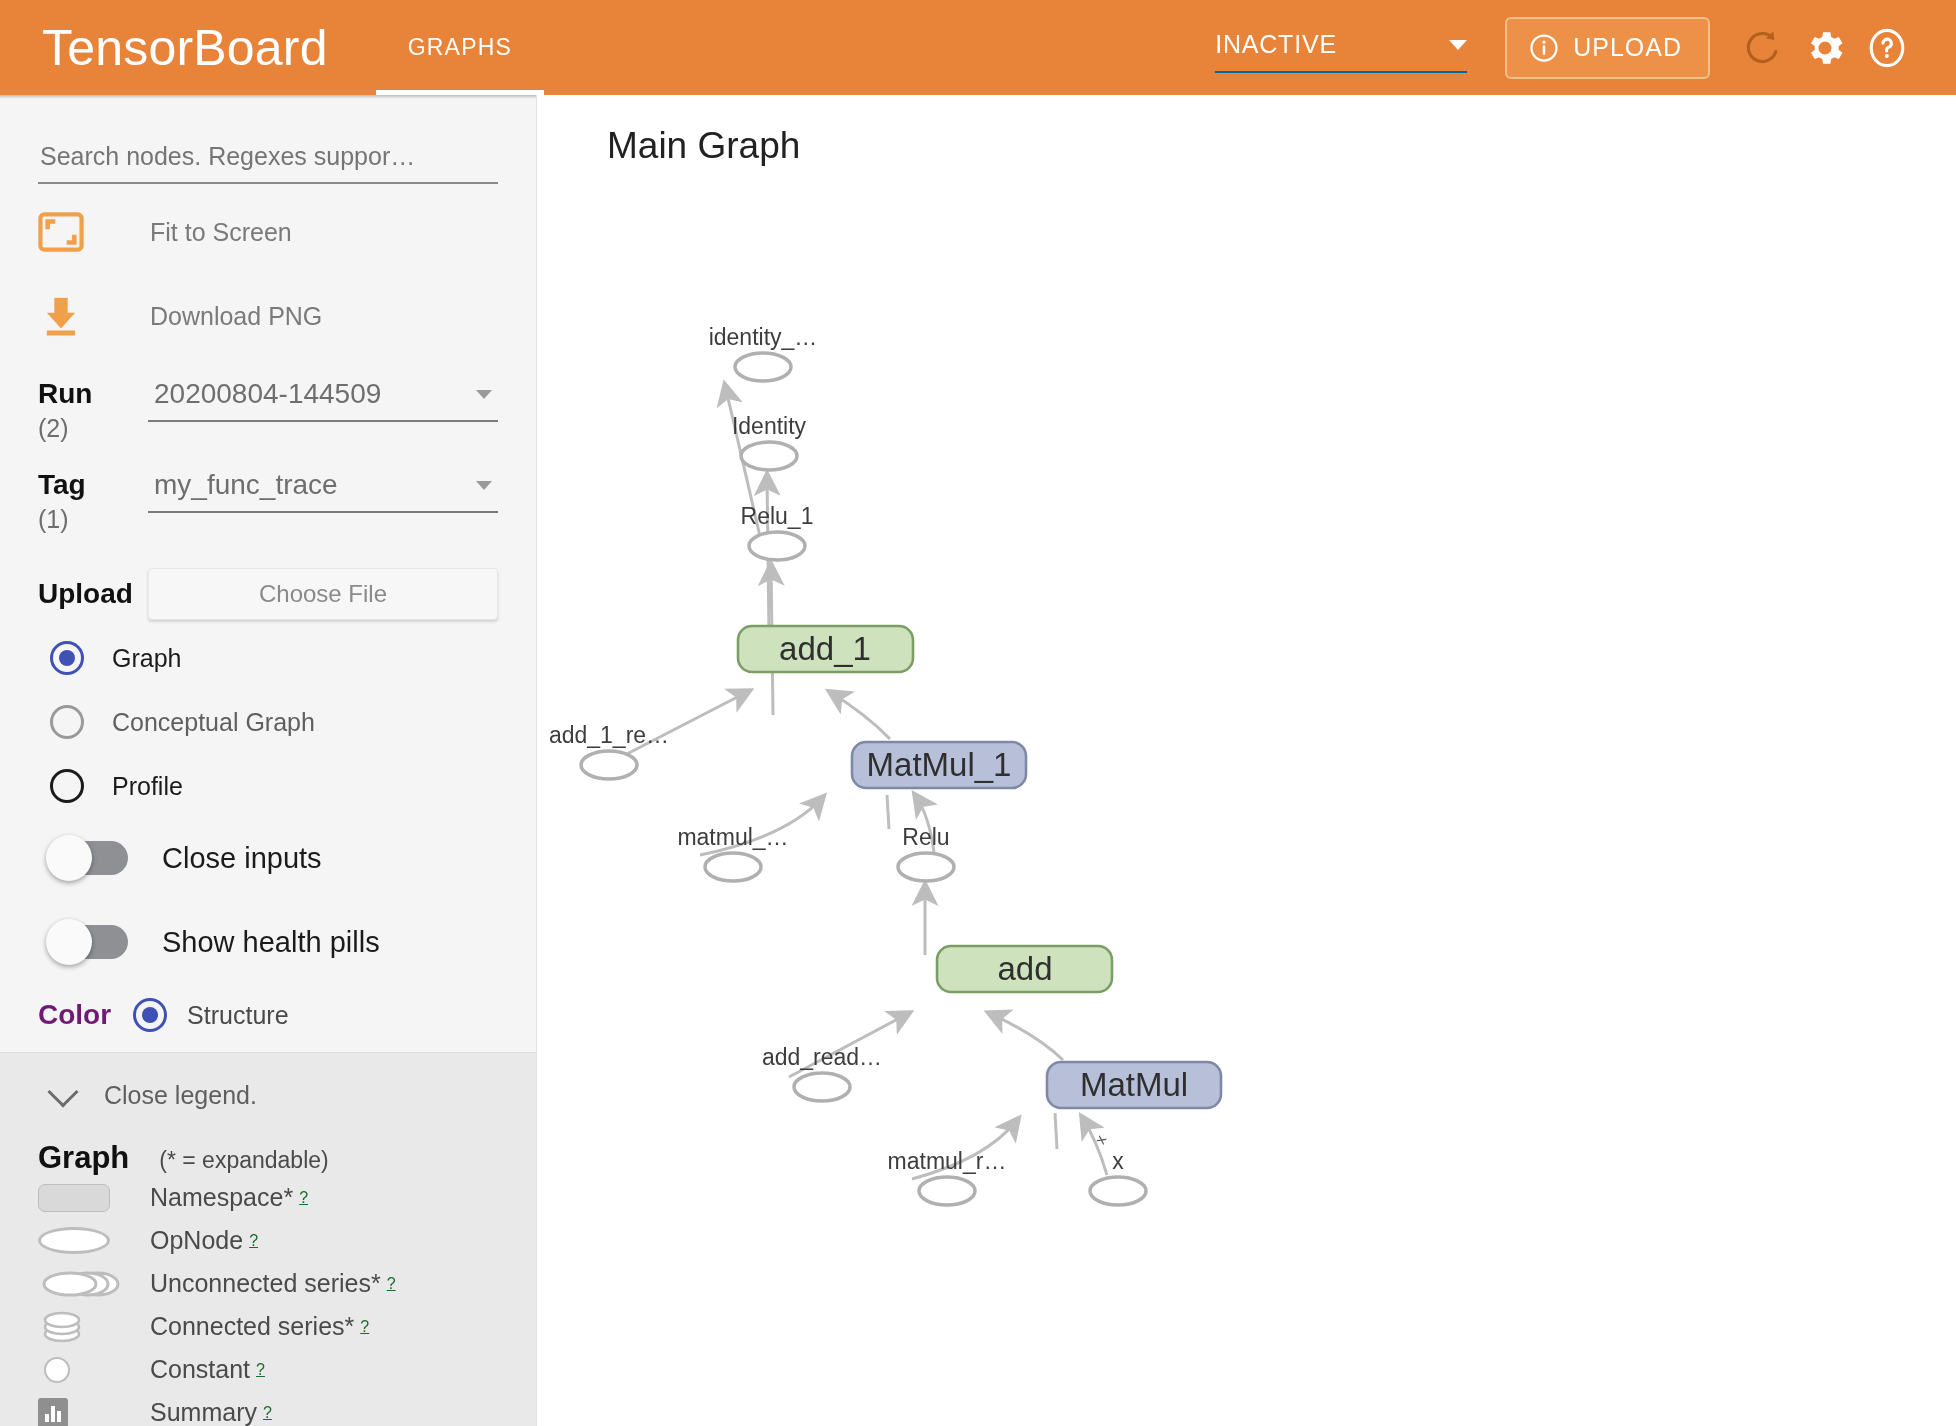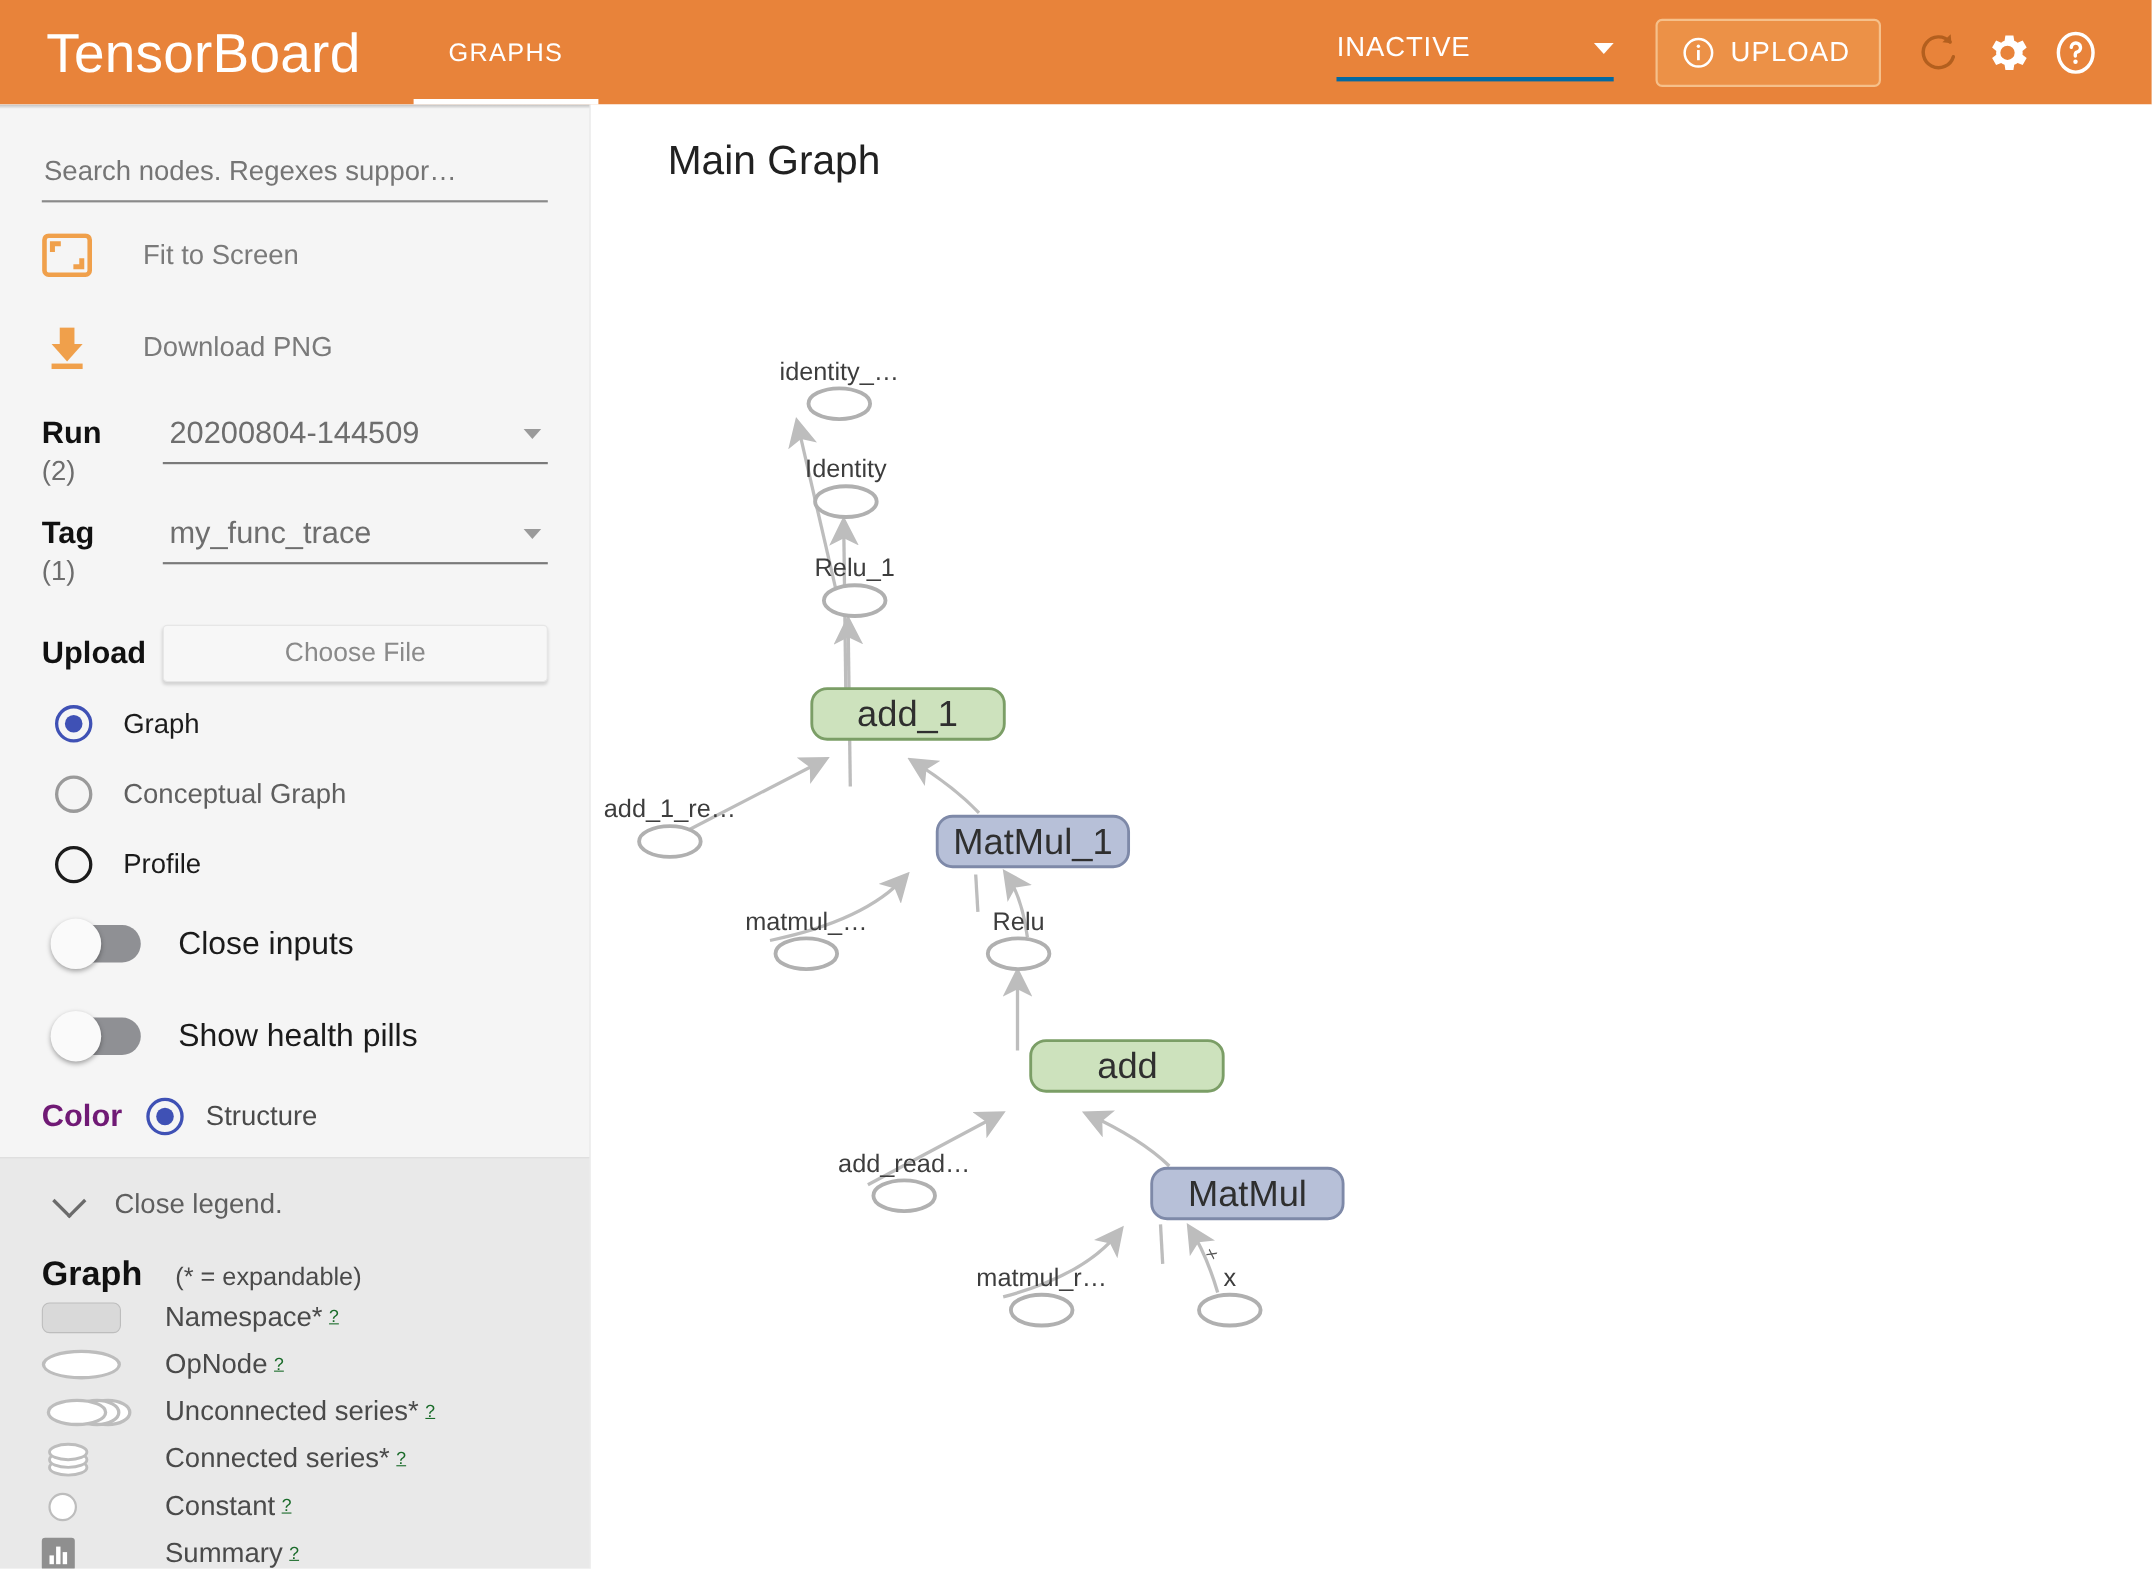--- a/index.html
+++ b/index.html
@@ -40,21 +40,21 @@
     height: 5px; background: #ffffff;
   }
   .topbar-right {
     margin-left: auto; display: flex; align-items: center;
     padding-right: 38px; gap: 0;
   }
   .inactive-select {
     position: relative;
     display: flex; align-items: center;
     width: 252px;
-    border-bottom: 4px solid #0369a1;
+    border-bottom: 2px solid #0369a1;
     padding-bottom: 12px;
     margin-right: 38px;
     margin-top: 8px;
   }
   .inactive-select .val {
     color: #ffffff; font-size: 25px; letter-spacing: .8px;
   }
   .caret-down {
     margin-left: auto;
     width: 0; height: 0;
@@ -100,21 +100,21 @@
   .search-field input {
     border: none; outline: none; background: transparent;
     font-family: "Liberation Sans", sans-serif;
     font-size: 25px; color: #0369a1;
     width: 100%;
   }
   .search-field input::placeholder { color: #757575; }
 
   .tool-row {
     display: flex; align-items: center;
-    height: 72px; margin-top: 12px;
+    height: 72px; margin-top: 12px; gap: 20px;
   }
   .tool-row .ico { width: 56px; display:flex; align-items:center; justify-content:flex-start; }
   .tool-row .lbl { font-size: 25px; color: #7a7a7a; margin-left: 36px; }
 
   .field-row { display: flex; align-items: flex-start; margin-top: 26px; }
   .field-label { width: 110px; flex: 0 0 110px; }
   .field-label .name { font-size: 28px; color: #111; font-weight: bold; }
   .field-label .count { font-size: 25px; color: #6e6e6e; margin-top: 4px; }
   .field-select {
     flex: 1;

